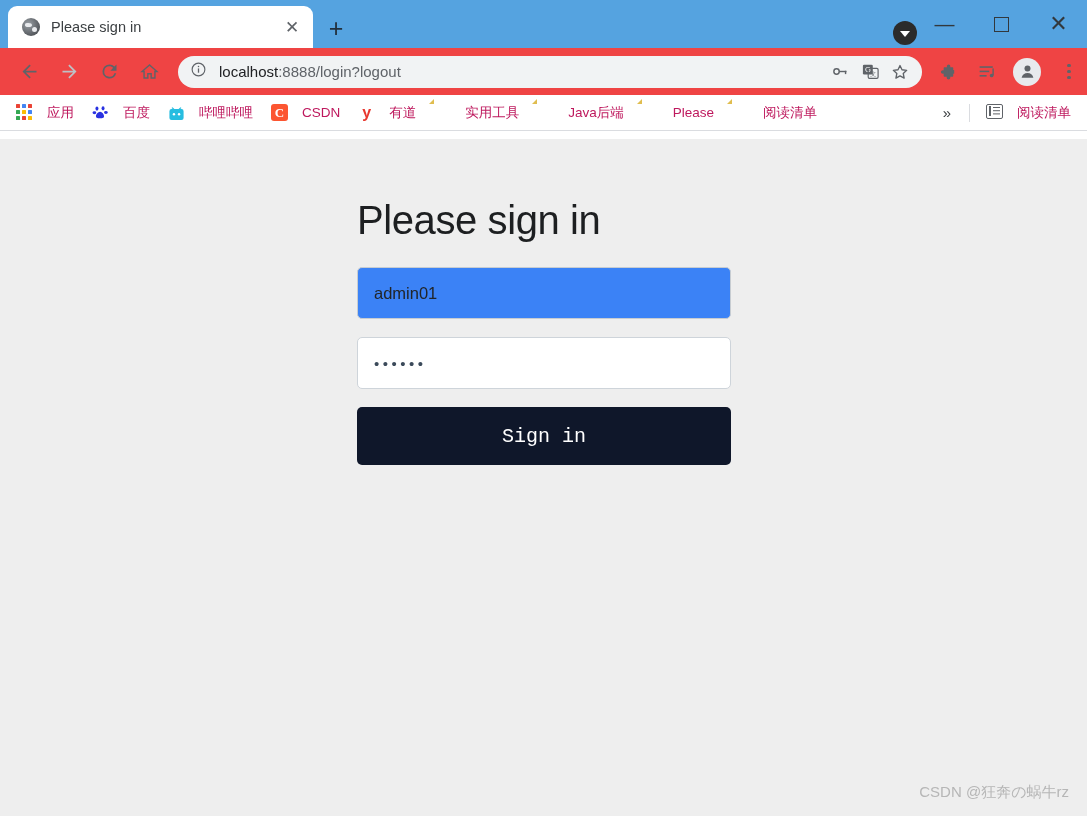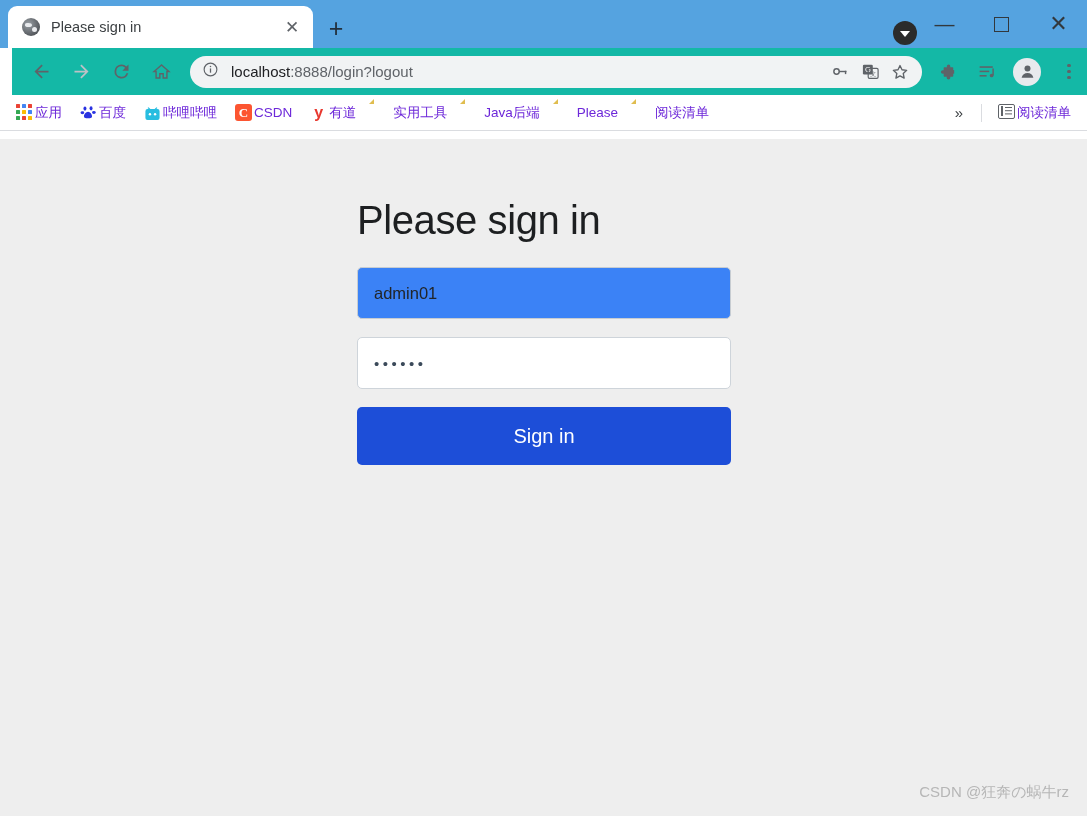--- a/index.html
+++ b/index.html
@@ -73,22 +73,22 @@
     width: 57px; height: 48px;
     display: flex; align-items: center; justify-content: center;
     color: #32383d;
   }
   .wc-min { font-size: 20px; line-height: 0.2; }
   .wc-max-box { width: 15px; height: 15px; border: 1.6px solid #32383d; }
   .wc-close { font-size: 22px; font-weight: 300; line-height: 1; }
 
   
   .toolbar {
-    height: 47px; background: #14b8a6;
-    display: flex; align-items: center; padding: 0 3px 0 12px; margin-left: 12px;
+    height: 47px; background: #ef4444;
+    display: flex; align-items: center; padding: 0 3px 0 12px;
   }
   .tbtn {
     width: 34px; height: 34px; flex: 0 0 34px;
     display: flex; align-items: center; justify-content: center;
     color: #5f6368; margin-right: 6px;
   }
   .tbtn svg { display: block; }
   .omnibox {
     flex: 1 1 auto; height: 32px; margin: 0 8px 0 6px;
     background: #f1f3f4; border-radius: 16px;
@@ -118,21 +118,21 @@
   }
   .kebab span { width: 3.2px; height: 3.2px; border-radius: 50%; background: #5f6368; display:block; }
 
   
   .bookmarks {
     height: 36px; background: #ffffff;
     display: flex; align-items: center; padding: 0 8px 0 14px;
     border-bottom: 1px solid #dadce0;
   }
   .bm { display: flex; align-items: center; height: 26px; padding: 0 8px 0 2px; margin-right: 8px; }
-  .bm-label { font-size: 13.5px; color: #6d28d9; white-space: nowrap; margin-left: 2px; }
+  .bm-label { font-size: 13.5px; color: #be185d; white-space: nowrap; margin-left: 14px; }
   .bm-ico { width: 17px; height: 17px; flex: 0 0 17px; position: relative; }
 
   .ico-apps { display: grid; grid-template-columns: repeat(3,4px); grid-template-rows: repeat(3,4px); gap: 2px; }
   .ico-apps i { display:block; width:4px; height:4px; border-radius: 0.5px; }
 
   .ico-folder { width: 16px; height: 14px; background: #f8d568; border-radius: 1px 2px 2px 2px; margin-top:1px; position: relative; }
   .ico-folder::after { content:""; position:absolute; right:0; bottom:0; border-width:0 0 5px 5px; border-style:solid; border-color: transparent transparent #e0bd4f transparent; }
 
   .ico-csdn {
     width: 17px; height: 17px; background: #fc5531; border-radius: 3px;
@@ -175,24 +175,24 @@
   .field {
     height: 52px; border: 1px solid #ced4da; border-radius: 5px;
     display: flex; align-items: center; padding: 0 16px;
     font-size: 16.5px; color: #212529; margin-bottom: 18px;
     background: #ffffff;
   }
   .field.autofill { background: #3b82f6; border-color: #c7ccd1; }
   .dots { letter-spacing: 3.5px; font-size: 15px; color: #3b4a5a; }
   .signin {
     height: 58px; border-radius: 5px; border: none;
-    background: #1d4ed8; color: #ffffff;
+    background: #0f172a; color: #ffffff;
     font-size: 20px; width: 100%;
     display: flex; align-items: center; justify-content: center;
-    font-family: Liberation Sans, sans-serif;
+    font-family: Liberation Mono, monospace;
   }
   .watermark {
     position: absolute; right: 18px; bottom: 14px;
     font-size: 15px; color: #b6b6b6;
   }
 </style>
 </head>
 <body>
 
 <div id="browser">

